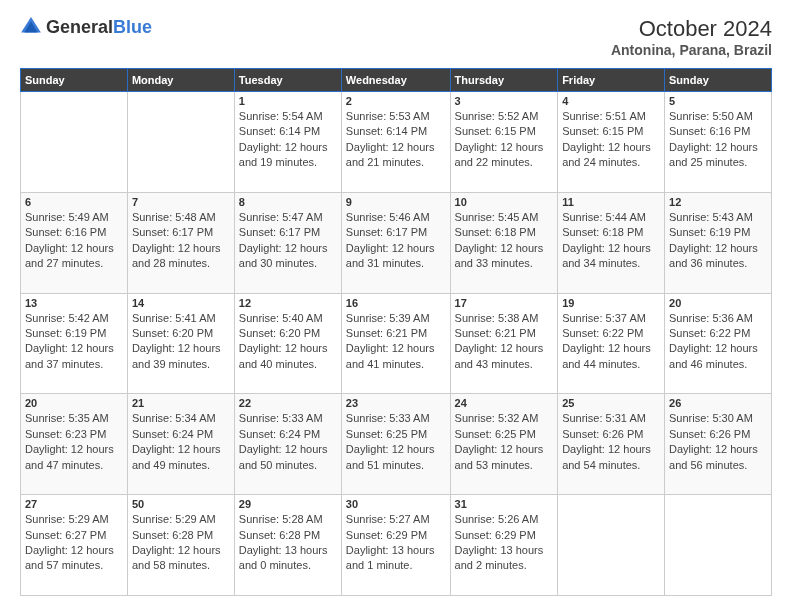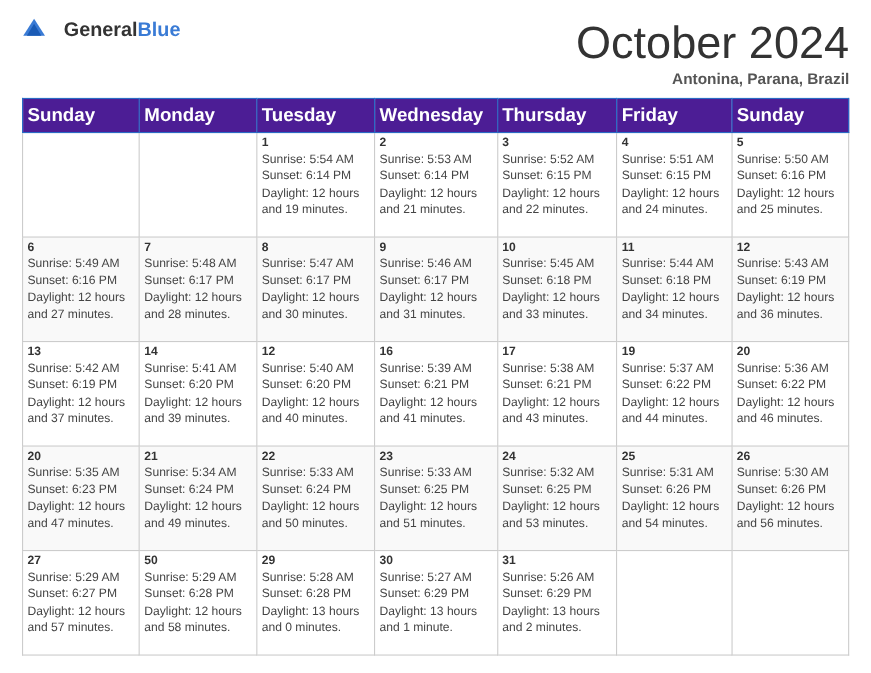--- a/index.html
+++ b/index.html
@@ -19,58 +19,58 @@
     }
     .header {
       display: flex;
       justify-content: space-between;
       align-items: flex-start;
       margin-bottom: 10px;
     }
     .logo {
       display: flex;
       align-items: center;
-      gap: 16px;
+      gap: 4px;
     }
     .logo-text-general {
       font-size: 18px;
       font-weight: bold;
       color: #333;
     }
     .logo-text-blue {
       font-size: 18px;
       font-weight: bold;
       color: #3a7bd5;
     }
     .logo-icon {
       width: 22px;
       height: 22px;
     }
     .title-block {
       text-align: right;
     }
     .month-title {
-      font-size: 41px;
+      font-size: 22px;
       font-weight: 300;
       color: #333;
     }
     .location-title {
       font-size: 14px;
       color: #555;
       font-weight: bold;
     }
     .calendar {
       width: 100%;
       border-collapse: collapse;
       flex: 1;
     }
     .calendar thead tr th {
-      background-color: #4c1d95;
+      background-color: #404040;
       color: #fff;
-      font-size: 17px;
+      font-size: 11px;
       font-weight: bold;
       padding: 5px 4px;
       text-align: left;
       border: 1px solid #2a6bc5;
     }
     .calendar tbody tr td {
       border: 1px solid #ccc;
       vertical-align: top;
       padding: 3px 4px;
       width: 113px;

